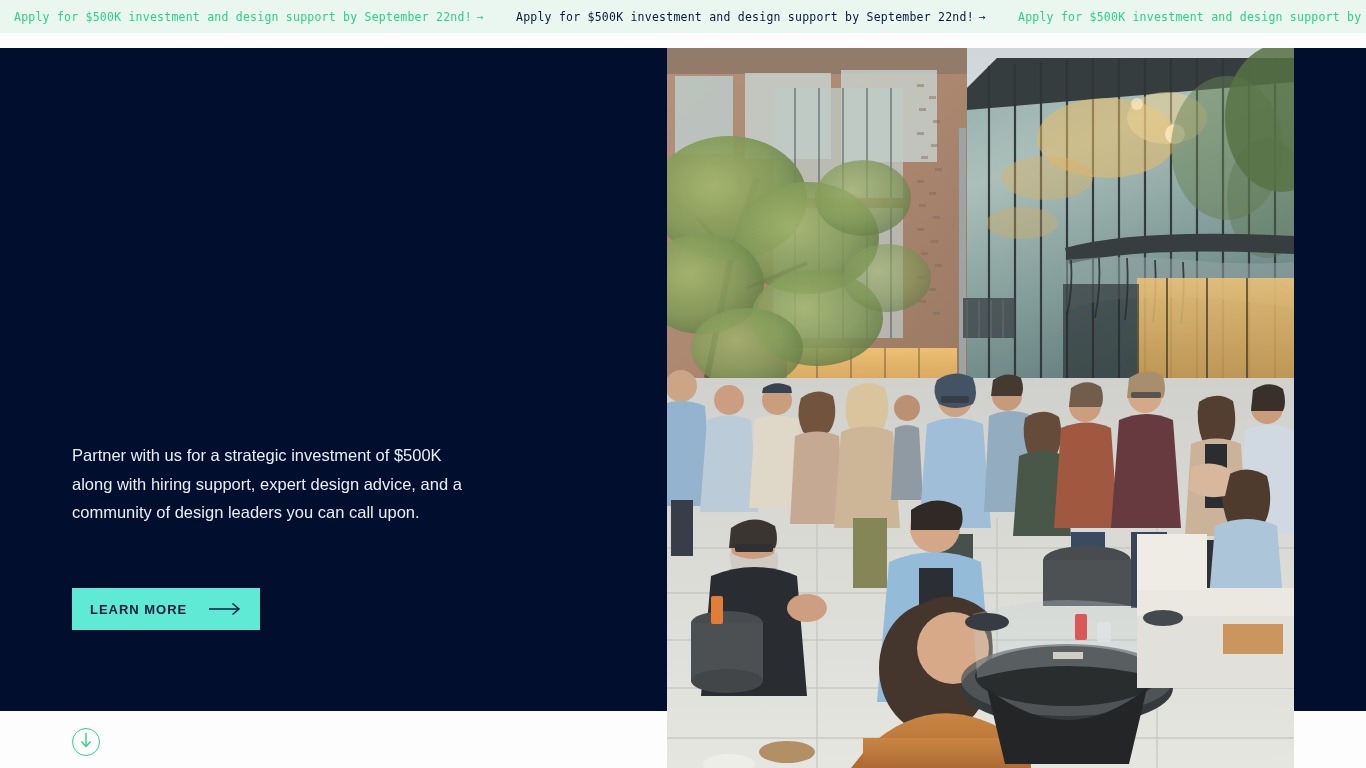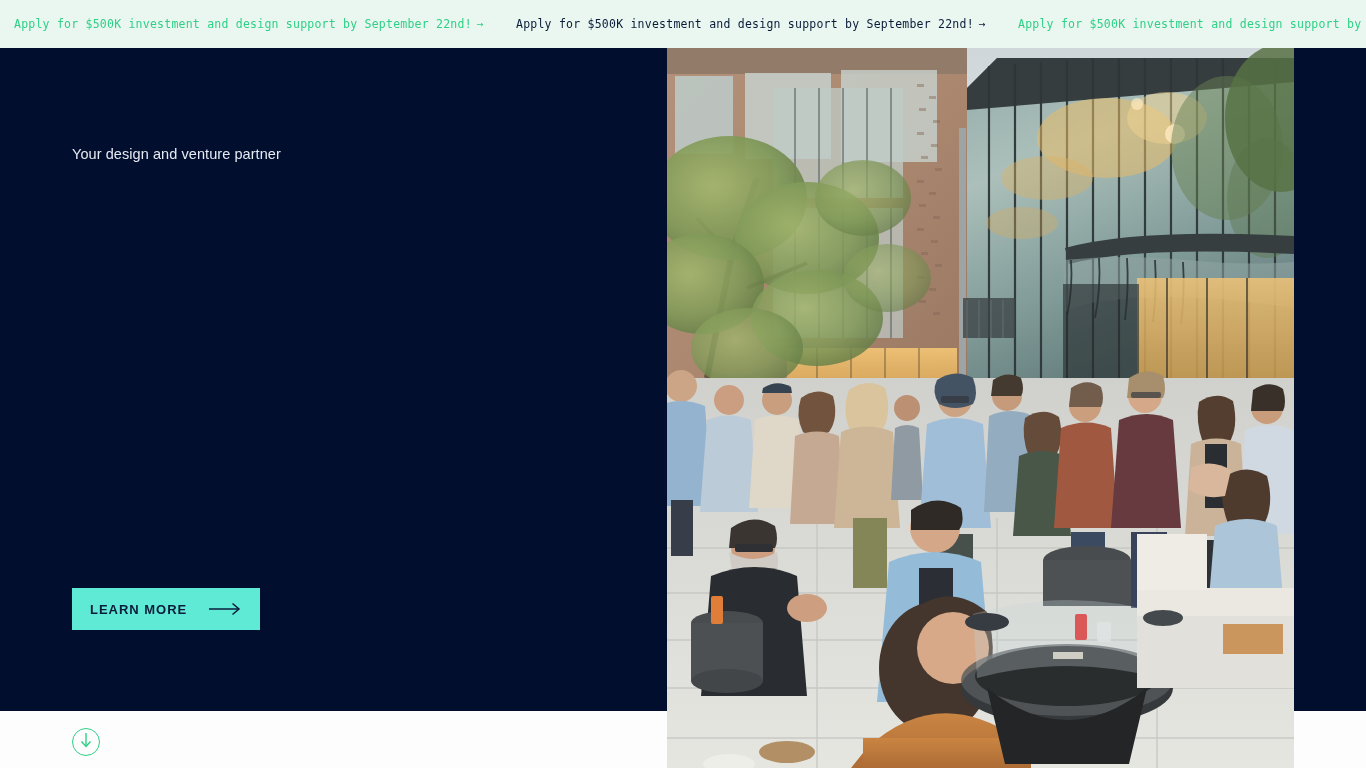--- a/index.html
+++ b/index.html
@@ -18,21 +18,21 @@
     height: 768px;
     background: #fdfdfd;
     overflow: hidden;
   }
 
   
   .ticker {
     position: absolute;
     top: 0; left: 0;
     width: 1366px;
-    height: 48px;
+    height: 33px;
     background: #e9f7f0;
     overflow: hidden;
     white-space: nowrap;
     display: flex;
     align-items: center;
     z-index: 40;
   }
   .ticker-track {
     display: flex;
     align-items: center;
@@ -184,23 +184,23 @@
         <span>Apply for $500K investment and design support by September 22nd!</span>
       </a>
 
     </div>
   </div>
 
   <div class="hero-dark"></div>
 
   <div class="hero-copy">
 
-    <div class="eyebrow">Your design and venture partner</div>
-
-
+
+
+    <p class="body-copy">Partner with us for a strategic investment of $500K along with hiring support, expert design advice, and a community of design leaders you can call upon.</p>
 
     <a class="cta">
       <span class="cta-label">LEARN MORE</span>
       <span class="cta-arrow">
         <svg width="32" height="14" viewBox="0 0 32 14" fill="none">
           <path d="M0 7 H29" stroke="#0b1b3a" stroke-width="1.5"></path>
           <path d="M23.5 1.5 L30 7 L23.5 12.5" stroke="#0b1b3a" stroke-width="1.5" fill="none"></path>
         </svg>
       </span>
     </a>

